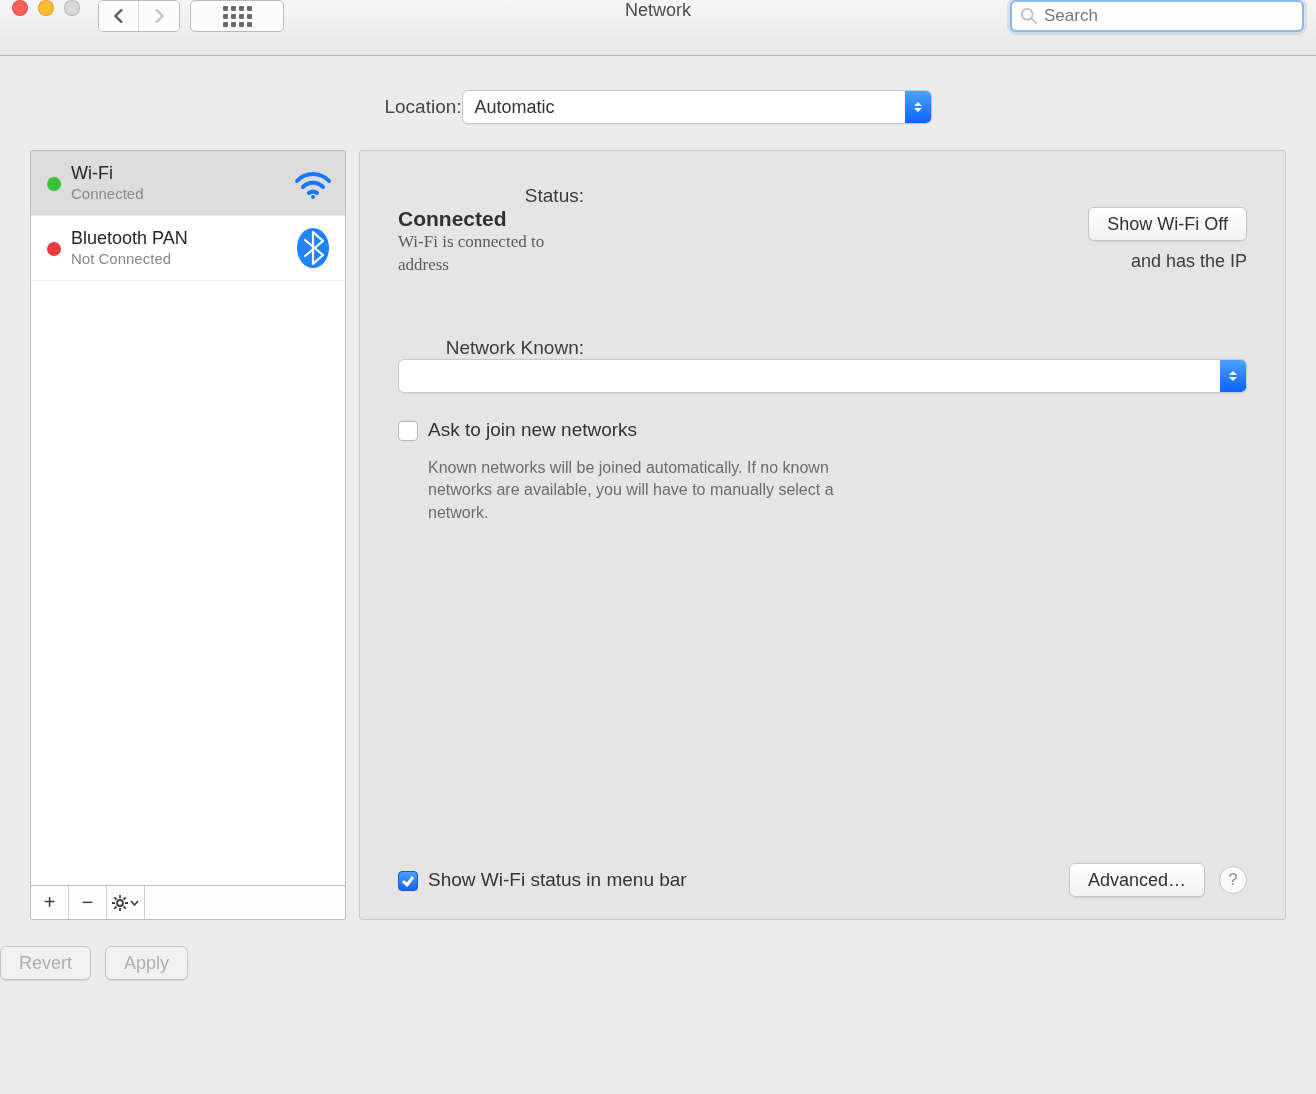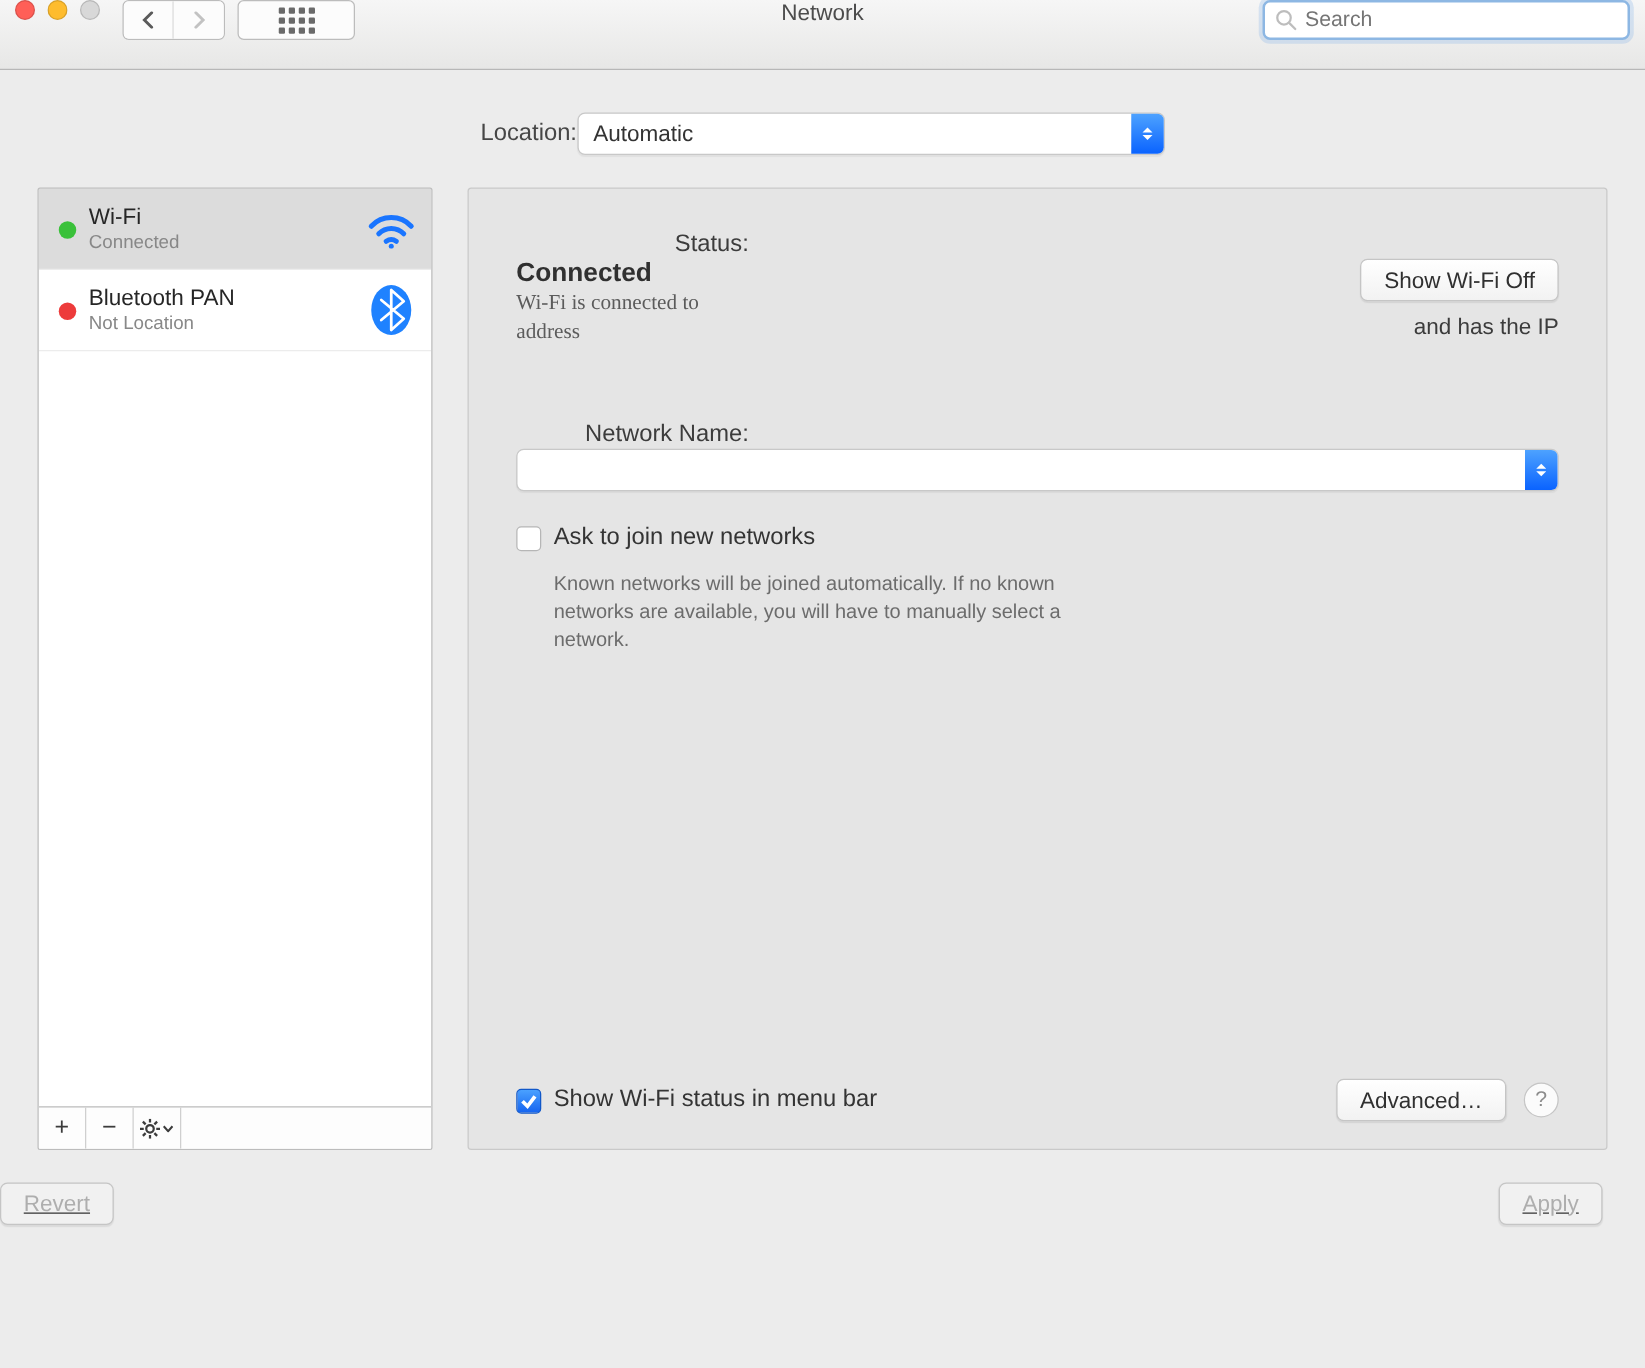--- a/index.html
+++ b/index.html
@@ -80,21 +80,21 @@
   }
   .mac-select .stepper {
     position:absolute; right:0; top:0; bottom:0; width:26px;
     background:linear-gradient(#4da2ff,#0a63ff); border-radius:0 5px 5px 0;
     display:flex; flex-direction:column; align-items:center; justify-content:center;
   }
   .mac-select .stepper svg { width:10px; height:6px; fill:#fff; }
 
   
   .content {
-    display:flex; gap:28px; padding:0 30px 0 30px; height: 770px;
+    display:flex; gap:13px; padding:0 30px 0 30px; height: 770px;
   }
 
   
   .services {
     width:316px; display:flex; flex-direction:column;
     border:1px solid #bcbcbc; border-radius:2px; background:#fff;
     overflow:hidden;
   }
   .services-list { flex:1; overflow:auto; }
   .svc-item {
@@ -159,23 +159,22 @@
     margin-top:auto; display:flex; align-items:center; gap:14px;
   }
   .help-circle {
     width:28px; height:28px; border-radius:50%; border:1px solid #c5c5c5;
     background:#fbfbfb; color:#8c8c8c; font-size:17px;
     display:flex; align-items:center; justify-content:center; cursor:pointer;
   }
 
   
   .window-footer {
-    display:flex; justify-content:space-between; gap:14px;
+    display:flex; justify-content:flex-start; gap:14px;
     padding:26px 34px 0 0;
-    text-decoration:underline;
   }
 
   
   .wifi-arc { stroke:#1a75ff; fill:none; stroke-width:4; stroke-linecap:round; }
 </style>
 </head>
 <body>
 
 <div class="titlebar">
   <div class="traffic">
@@ -258,21 +257,21 @@
             <path class="wifi-arc" d="M16 26 A7 7 0 0 1 24 26"></path>
             <circle cx="20" cy="30" r="2" fill="#1a75ff"></circle>
           </svg>
         </div>
       </div>
 
       <div class="svc-item">
         <span class="svc-dot dot-red"></span>
         <div class="svc-text">
           <div class="svc-name">Bluetooth PAN</div>
-          <div class="svc-status">Not Location</div>
+          <div class="svc-status">Not Connected</div>
         </div>
         <div class="svc-icon">
           <svg width="36" height="44" viewBox="0 0 36 44">
             <ellipse cx="18" cy="22" rx="16" ry="20" fill="#1f82ff"></ellipse>
             <path d="M18 6 L18 38 L28 29 L10 14 M18 6 L28 15 L10 30" stroke="#fff" stroke-width="2.2" fill="none" stroke-linejoin="round" stroke-linecap="round"></path>
           </svg>
         </div>
       </div>
 
     </div>
@@ -319,21 +318,21 @@
           </div>
           <div style="text-align:right">
             <button class="mac-button">Show Wi-Fi Off</button>
             <div class="status-extra" style="margin-top:10px">and has the IP</div>
           </div>
         </div>
       </div>
     </div>
 
     <div class="row" style="margin-top:34px">
-      <div class="label-col">Network Name:</div>
+      <div class="label-col">Network Known:</div>
       <div class="value-col">
         <div class="mac-select" style="min-width:440px">
           <span></span>
           <span class="stepper">
             <svg viewBox="0 0 10 6">
                 <path d="M1 5 L5 1 L9 5"></path>
               </svg>
             <svg viewBox="0 0 10 6">
                 <path d="M1 1 L5 5 L9 1"></path>
               </svg>

